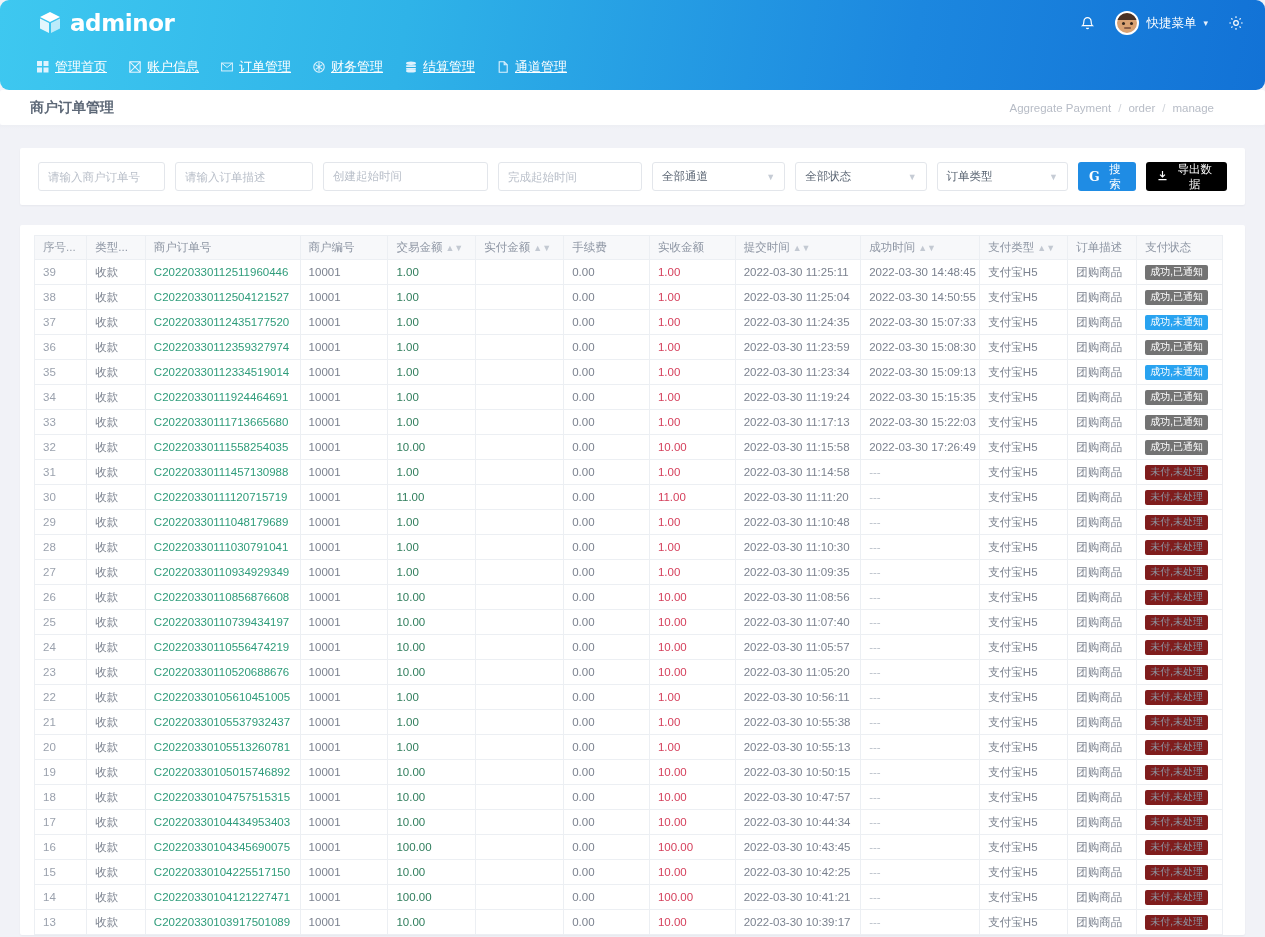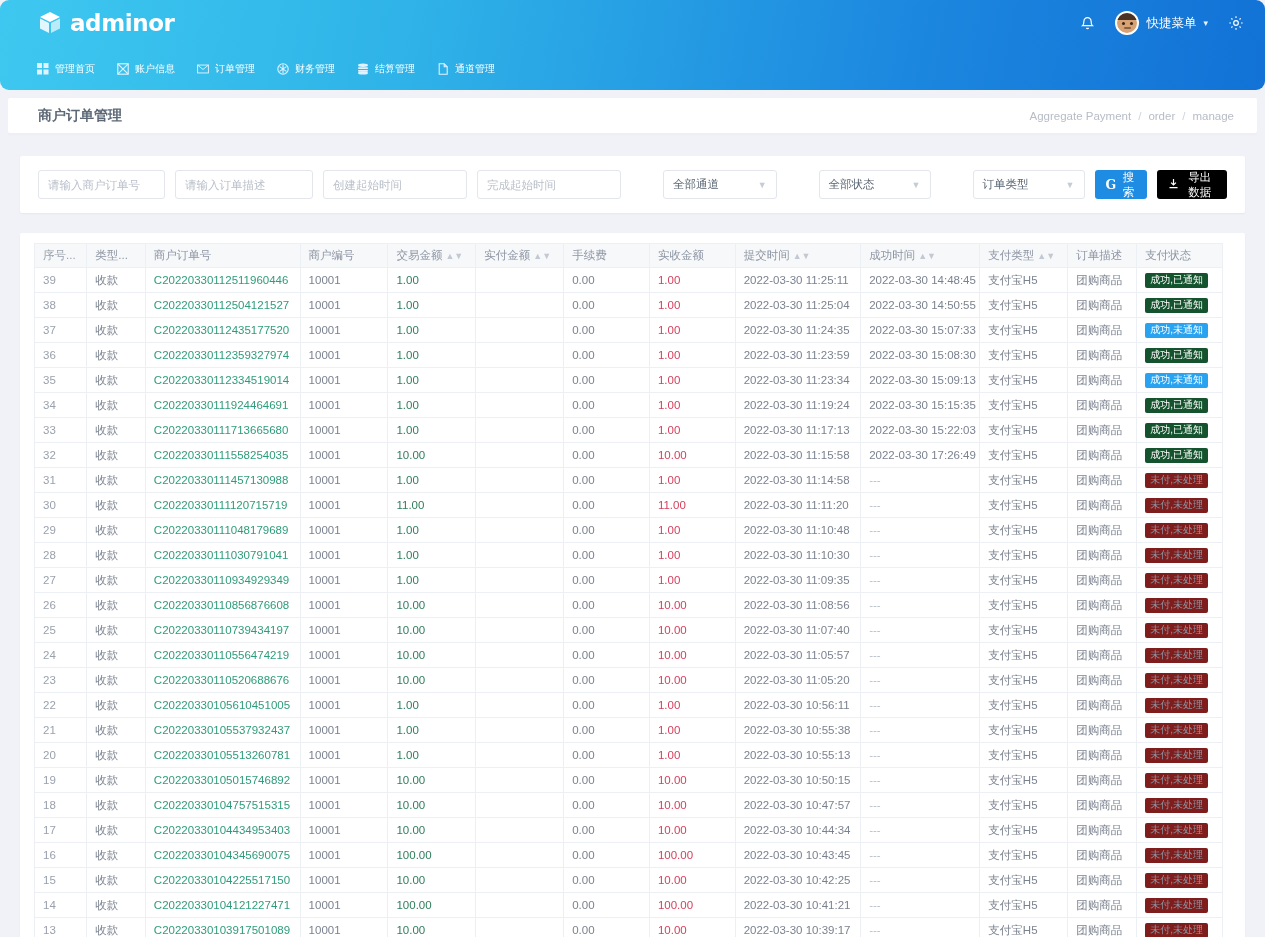--- a/index.html
+++ b/index.html
@@ -46,31 +46,31 @@
   .avatar .mouth{position:absolute;left:33%;top:68%;width:34%;height:2px;background:#8b5e46;border-radius:2px;}
   .user-name{font-size:12.5px;color:#fff;}
   .caret{font-size:9px;color:#fff;opacity:.9;}
 
   .mainnav{
     position:absolute; left:37px; bottom:8px;
     display:flex; align-items:center; gap:0;
   }
   .nav-item{
     display:flex;align-items:center;gap:6px;
-    color:#fff;font-size:10px;padding:6px 22px 6px 0;cursor:pointer;white-space:nowrap;
+    color:#fff;font-size:13px;padding:6px 22px 6px 0;cursor:pointer;white-space:nowrap;text-decoration:underline;
   }
   .nav-item .nico{width:12px;height:12px;display:inline-block;opacity:.95;}
 
   
   .pagehead{
     background:#fff;
     height:35px;
-    margin:8px;
+    margin:0;
     display:flex;align-items:center;justify-content:space-between;
-    padding:0 23px 0 30px;
+    padding:0 51px 0 30px;
     border-radius:2px;
     position:relative;
   }
   .pagehead:after{
     content:"";position:absolute;left:0;right:0;bottom:-4px;height:4px;
     background:linear-gradient(#e9ebf0,#f1f2f7);opacity:.5;
   }
   .page-title{font-size:14px;font-weight:bold;color:#5d6877;}
   .crumbs{font-size:11.5px;color:#b7bcc6;display:flex;gap:7px;align-items:center;}
   .crumbs .sep{color:#cfd3da;}
@@ -86,25 +86,25 @@
     margin-top:23px;
     padding:14px 18px;
     display:flex;align-items:flex-start;gap:10px;
   }
   .f-input{
     height:29px;border:1px solid #e3e6eb;border-radius:3px;background:#fff;
     font-size:11.5px;color:#5a6573;padding:0 9px;outline:none;
     font-family:"Liberation Sans",sans-serif;
   }
   .f-input::placeholder{color:#b9bfc9;}
-  .w1{width:127px;} .w2{width:138px;} .w3{width:144px;} .w4{width:144px;}
+  .w1{width:127px;} .w2{width:138px;} .w3{width:165px;font-family:Liberation Mono, monospace;} .w4{width:144px;}
   .f-select{
     height:29px;width:138px;border:1px solid #e3e6eb;border-radius:3px;background:#fff;
     font-size:11.5px;color:#5a6573;padding:0 9px;display:flex;align-items:center;
-    justify-content:space-between;cursor:pointer;margin-left:32px;
+    justify-content:space-between;cursor:pointer;
   }
   .f-select.wide{width:140px;}
   .f-select .arw{color:#c6ccd5;font-size:9px;}
   .btn{
     height:29px;border-radius:3px;border:none;cursor:pointer;color:#fff;
     font-size:11.5px;padding:0 11px;display:flex;align-items:center;gap:5px;
     font-family:"Liberation Sans",sans-serif;
   }
   .btn-search{background:#1f8ce4;}
   .btn-export{background:#000000;}
@@ -143,21 +143,21 @@
   .c-desc{width:66px;}
   .c-status{width:82px;}
   .orderno{color:#2e9c7a;}
   .amt-green{color:#2f7d5c;}
   .amt-red{color:#d5405c;}
   .dash{color:#b9bfc9;}
   .badge{
     display:inline-block;font-size:10px;line-height:14px;height:15px;
     padding:0 5px;border-radius:2px;color:#fff;white-space:nowrap;
   }
-  .badge-ok{background:#14532d;}
+  .badge-ok{background:#737373;}
   .badge-info{background:#29a3f0;}
   .badge-mute{background:#7f1d1d;color:#8c94a1;}
 </style>
 </head>
 <body>
 
 <div class="topbar">
   <div class="brand">
     <span class="brand-logo">
       <svg width="26" height="26" viewBox="0 0 26 26">

